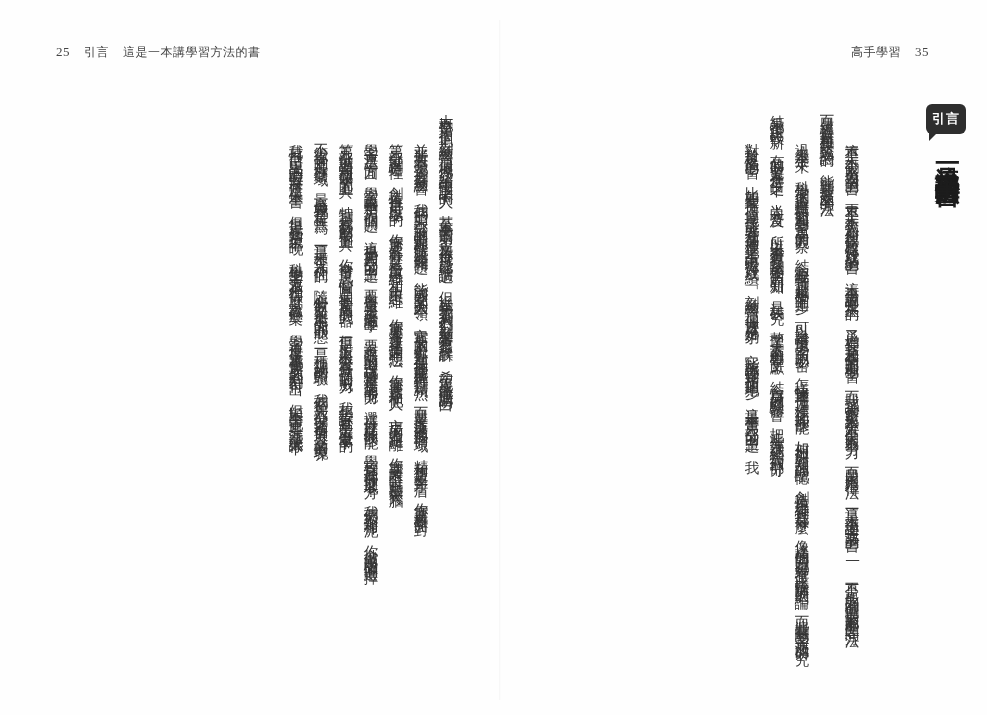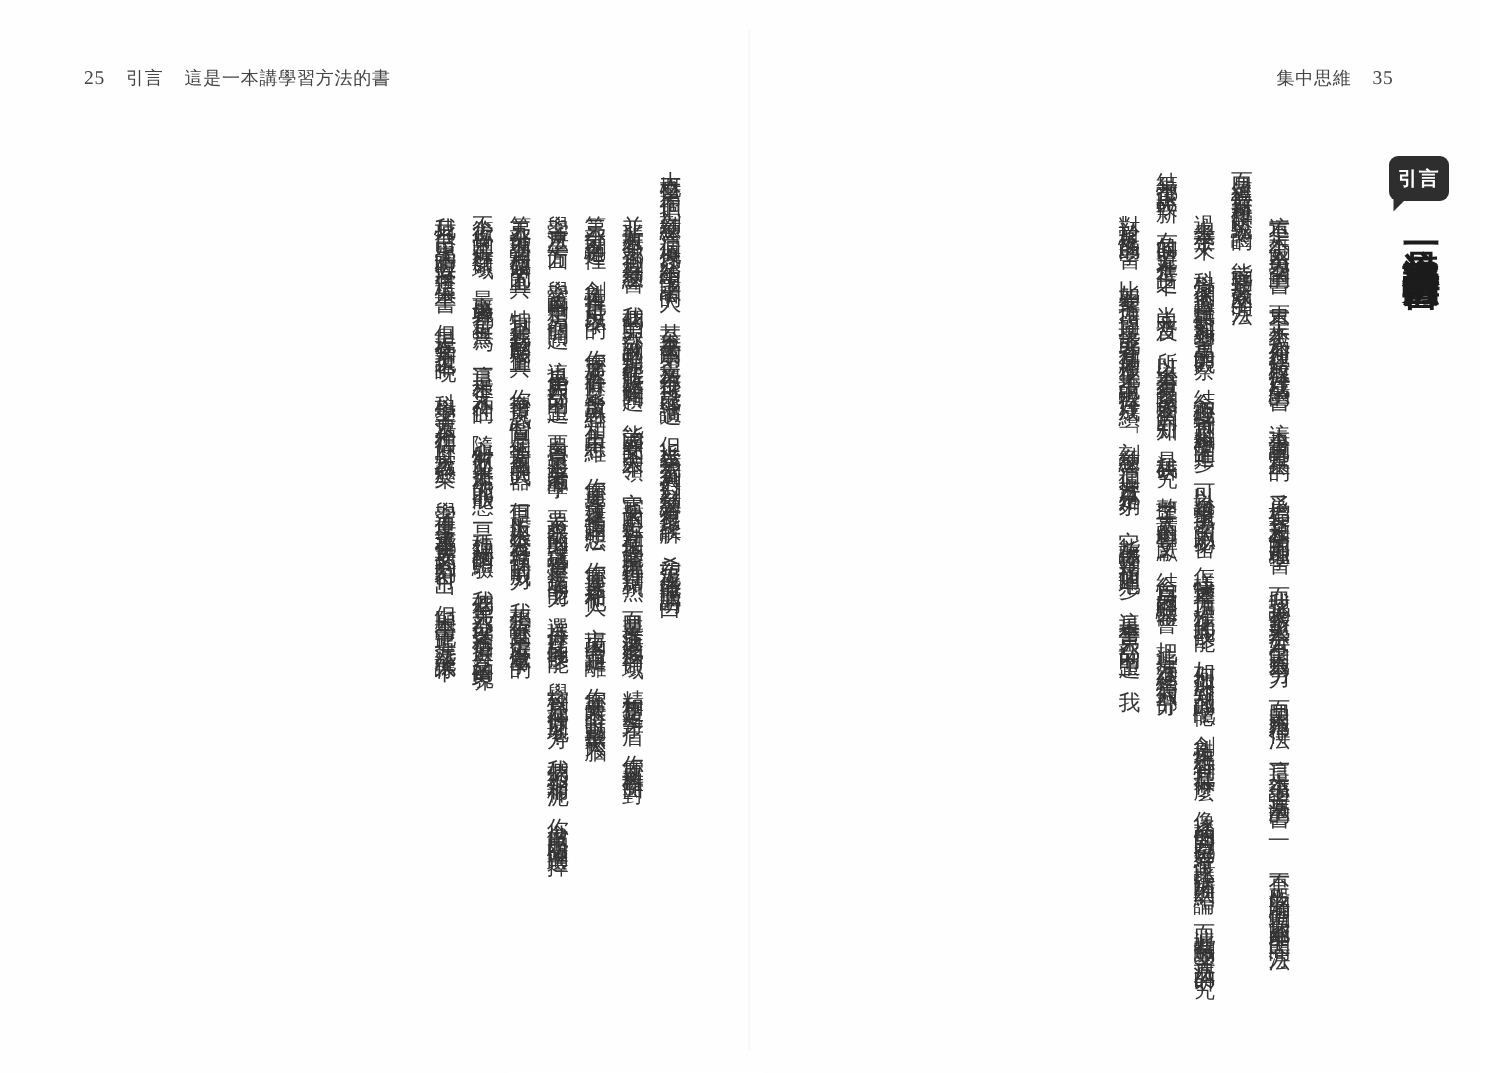--- a/index.html
+++ b/index.html
@@ -71,21 +71,21 @@
 <body>
 
 <div class="spread">
   <div class="gutter"></div>
 
   <div class="running-head left">
     <span class="pg">25</span><span class="gap"></span><span>引言</span><span class="gap"></span><span>這是一本講學習方法的書</span>
   </div>
 
   <div class="running-head right">
-    <span>集中思維</span><span class="gap"></span><span class="pg">35</span>
+    <span>高手學習</span><span class="gap"></span><span class="pg">35</span>
   </div>
 
   <div class="chapter">
     <div class="chapter-tag">引言</div>
     <div class="chapter-title">這是一本講學習方法的書</div>
   </div>
 
   <div class="text-block right-page">
     <span class="para">這不是一本勸人努力學習的書，更不是一本教人如何在學校取得好成績的書。這本書說的是真正的、爲了增長智慧和本領的那種學習，而我認爲大多數人學不好不是因爲不努力，而是因爲不得法。這是一本講學習方法的書——不是一般的老師們摸索的那些民間方法，而是經過最新科學研究驗證的、能達到最高效率的方法。</span>
     <span class="para">過去幾十年來，科學家們透過實驗研究和對學習高手的觀察，結合心理學特別是腦科學的進步，可以說是發現了學習的祕密。怎樣快速掌握一項標準化的技能？如何加深對知識的記憶？創造性思維到底是什麼？像這樣的問題都已經有了比較清晰的結論。而這些有關學習方法的研究結果都還比較新，有的研究還在進行之中，尚未普及，所以這本書有很多關於學習的新知，是我研究、整理了大量的科學文獻，結合自身的經驗體會，把這些方法總結爲六個部分。</span>

